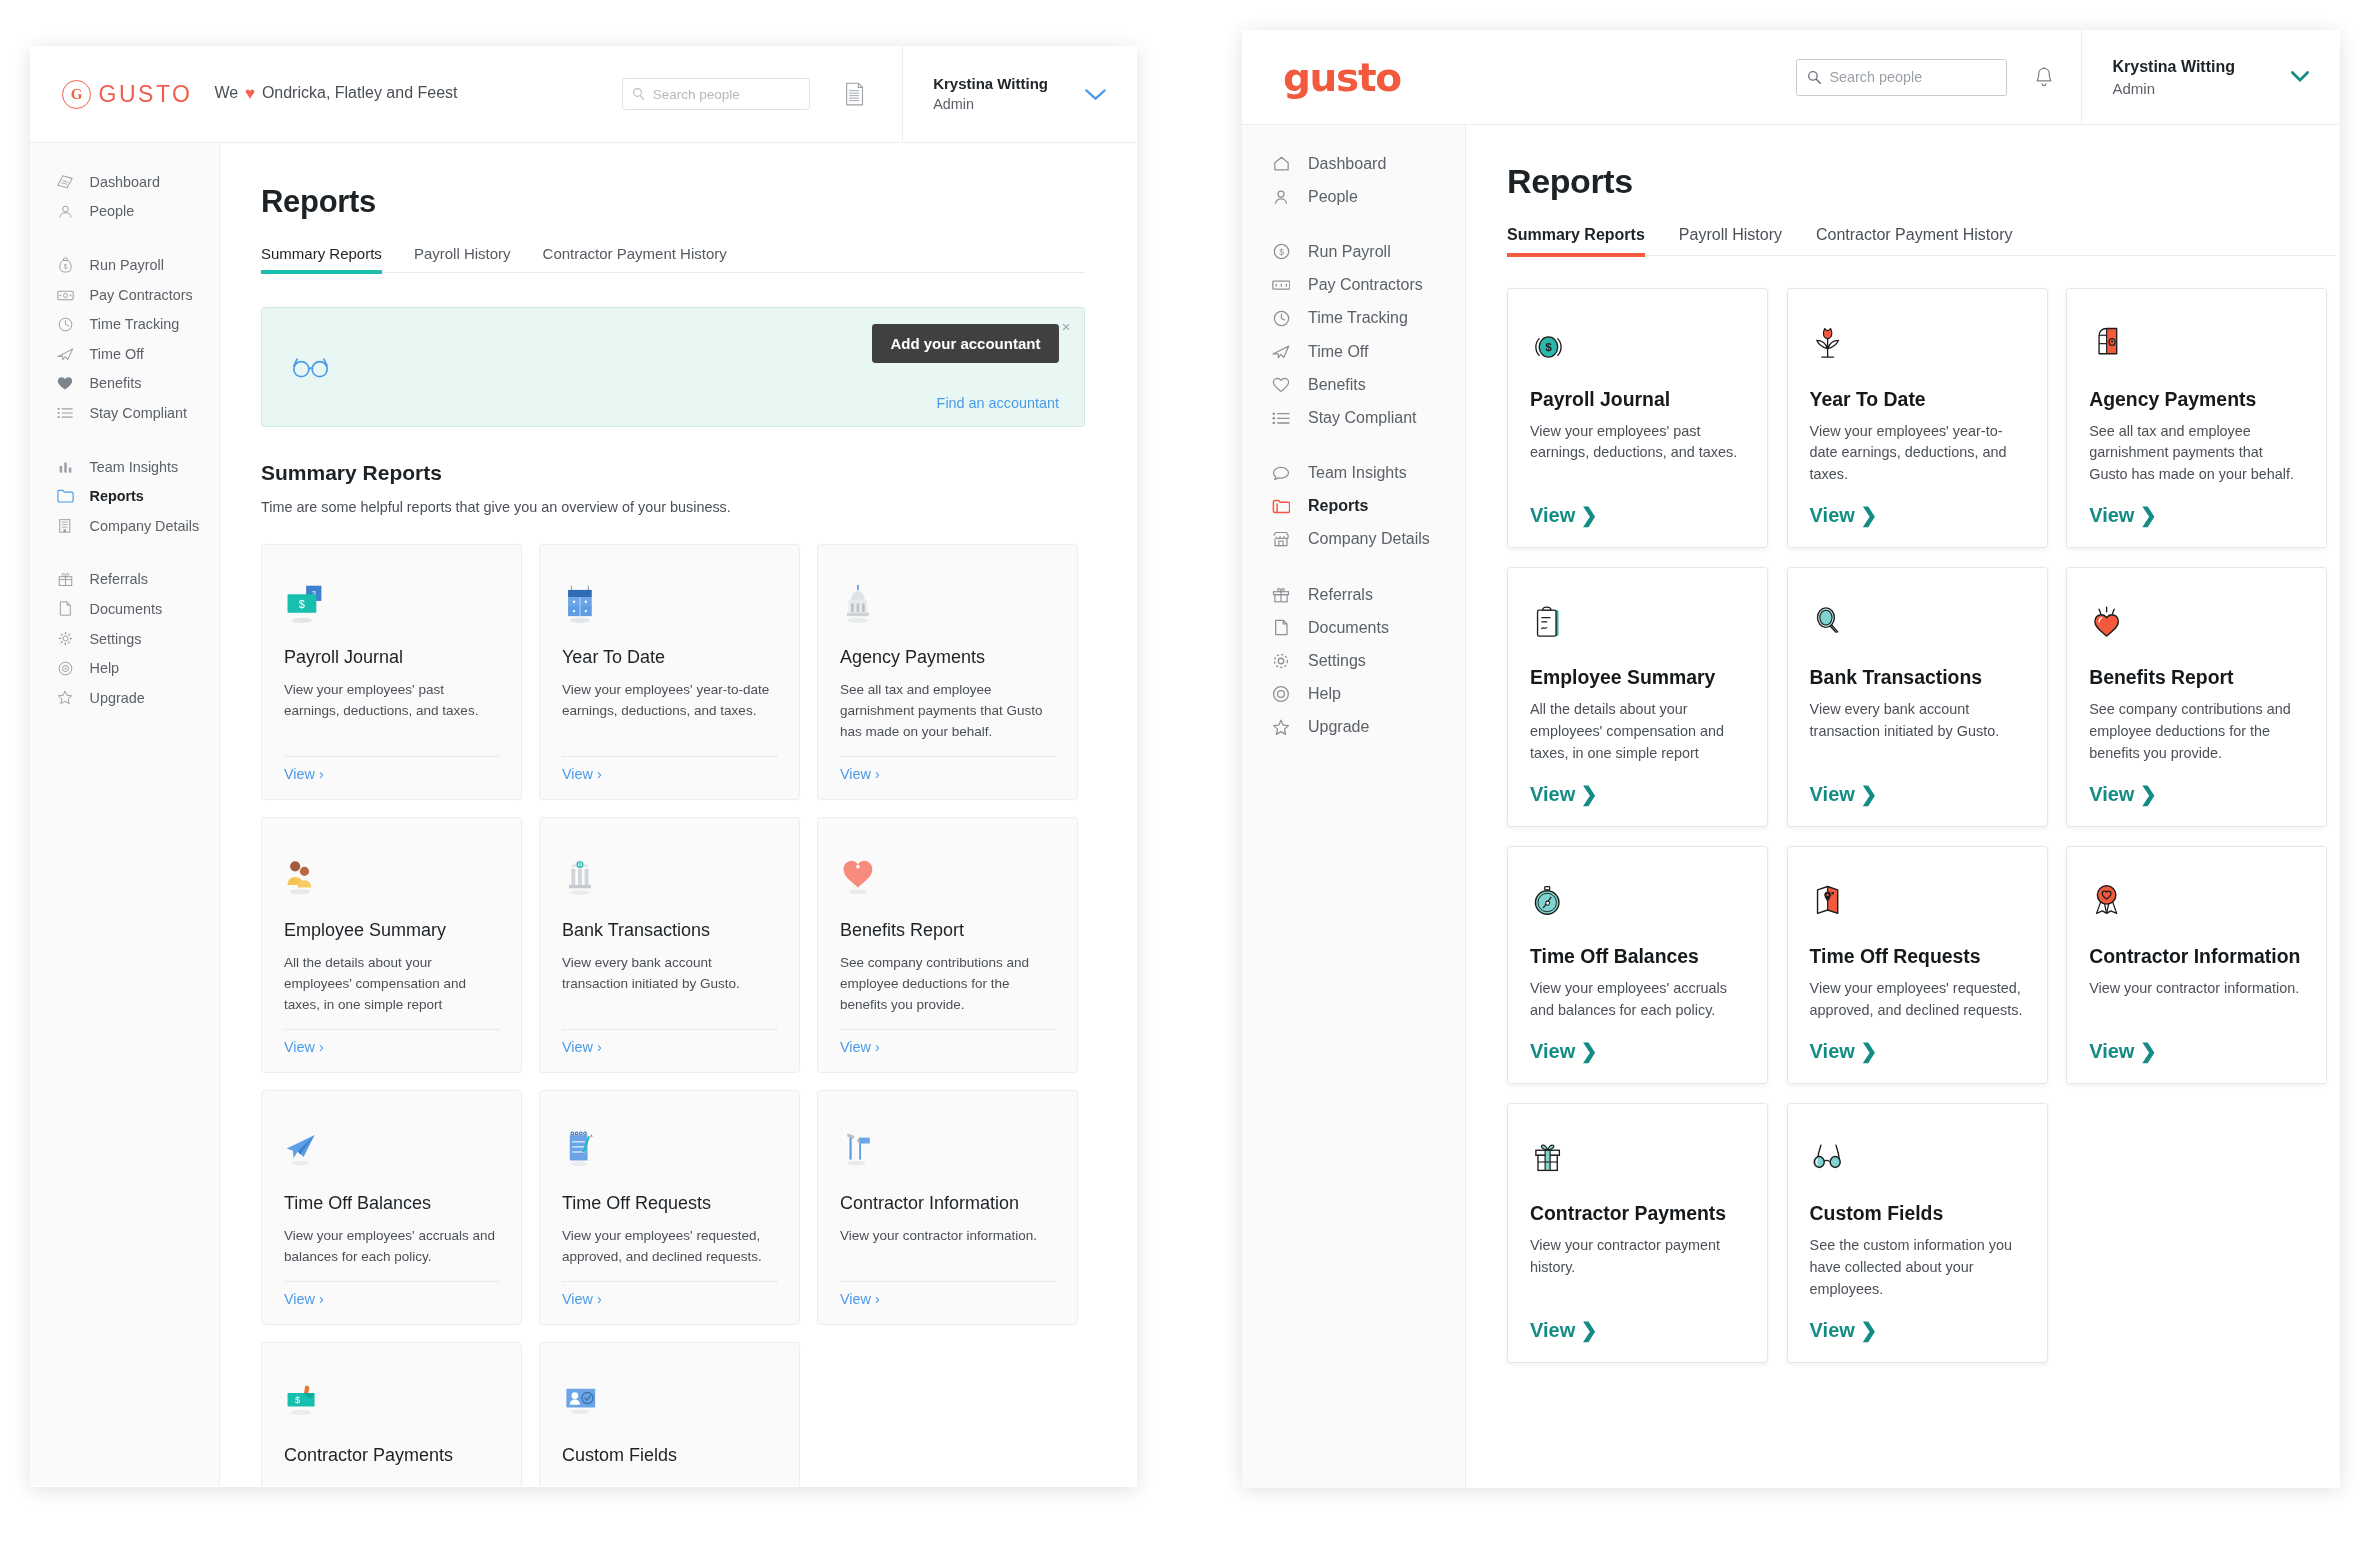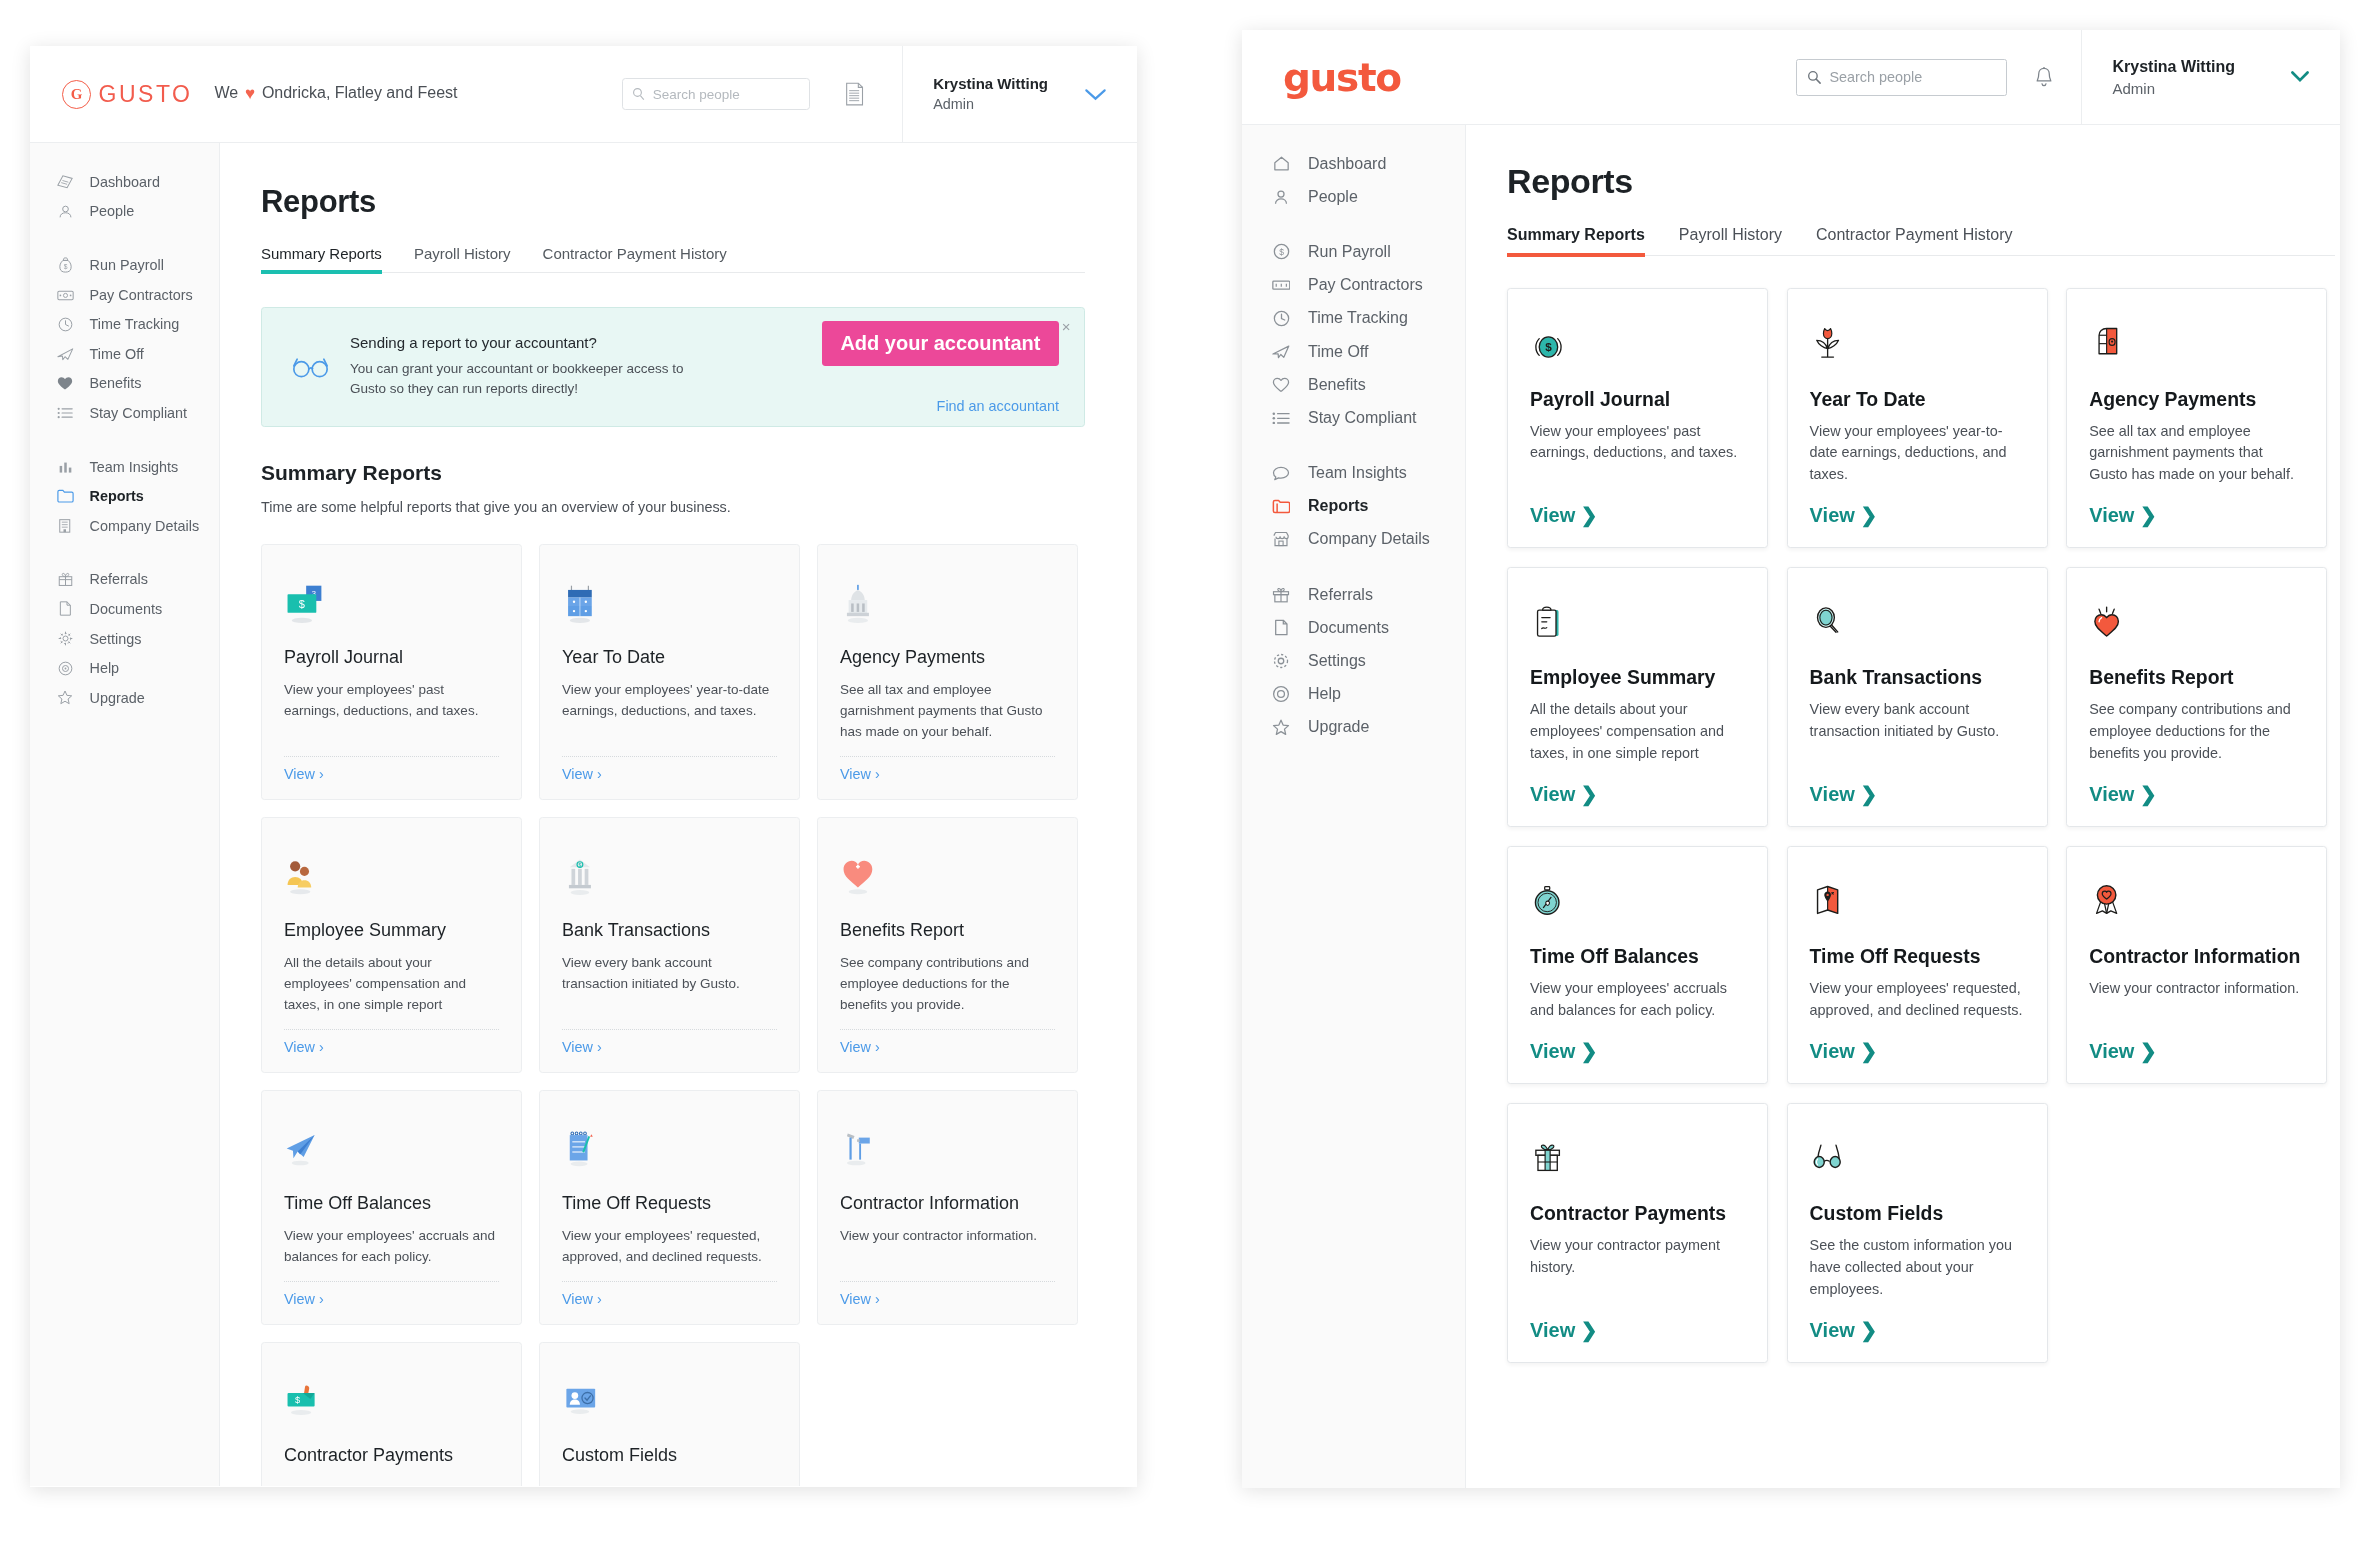--- a/index.html
+++ b/index.html
@@ -66,22 +66,22 @@
     margin-top:34px; width:824px; height:120px; background:#e8f7f4;
     border:0.8px solid #cfeae5; border-radius:3.4px; position:relative;
     display:flex; align-items:center; padding:0 0 0 29px;
   }
   .banner-old .glass { color:#4b9ae8; margin-right:20px; }
   .banner-old .btxt { }
   .banner-old .bt1 { font-size:15px; color:#24292e; margin-bottom:7.6px; }
   .banner-old .bt2 { font-size:13.5px; color:#4b5057; line-height:1.5; }
   .banner-actions { margin-left:auto; margin-right:25px; text-align:right; }
   .btn-old {
-    background:#ec4899; color:#fff; border:none; border-radius:3.4px;
-    font-size:20px; font-weight:bold; padding:11px 18.6px; font-family:"Liberation Sans",sans-serif;
+    background:#404040; color:#fff; border:none; border-radius:3.4px;
+    font-size:15px; font-weight:bold; padding:11px 18.6px; font-family:"Liberation Sans",sans-serif;
   }
   .link-old { display:block; margin-top:32px; color:#4b9ae8; font-size:14.4px; }
   .close-old { position:absolute; right:13.5px; top:10px; color:#9aa0a6; font-size:15px; }
 
   .sec-h-old { margin-top:34px; font-size:21px; font-weight:bold; color:#1d2226; }
   .sec-p-old { margin-top:14.4px; font-size:14.4px; color:#4b5057; }
 
   .grid-old { margin-top:29px; display:grid; grid-template-columns:repeat(3,261px); gap:17px; width:828px; }
   .card-old {
     background:#fafafa; border:0.8px solid #eceef0; border-radius:3.4px;
@@ -382,25 +382,20 @@
 
       <div class="banner-old">
         <span class="glass">
           <svg width="39" height="25" viewBox="0 0 46 30">
                 <circle cx="12" cy="17" r="9" fill="none" stroke="#4b9ae8" stroke-width="2"></circle>
                 <circle cx="34" cy="17" r="9" fill="none" stroke="#4b9ae8" stroke-width="2"></circle>
                 <path d="M21 17c1.5-2 3.5-2 5 0" fill="none" stroke="#4b9ae8" stroke-width="2"></path>
                 <path d="M3 13 7 5M43 13 39 5" stroke="#4b9ae8" stroke-width="2" stroke-linecap="round"></path>
               </svg>
         </span>
-        <div class="btxt">
-          <div class="bt1">Sending a report to your accountant?</div>
-          <div class="bt2">You can grant your accountant or bookkeeper access to</div>
-          <div class="bt2">Gusto so they can run reports directly!</div>
-        </div>
         <div class="banner-actions">
           <button class="btn-old">Add your accountant</button>
           <a class="link-old">Find an accountant</a>
         </div>
         <span class="close-old">×</span>
       </div>
 
       <h2 class="sec-h-old">Summary Reports</h2>
       <p class="sec-p-old">Time are some helpful reports that give you an overview of your business.</p>
 

